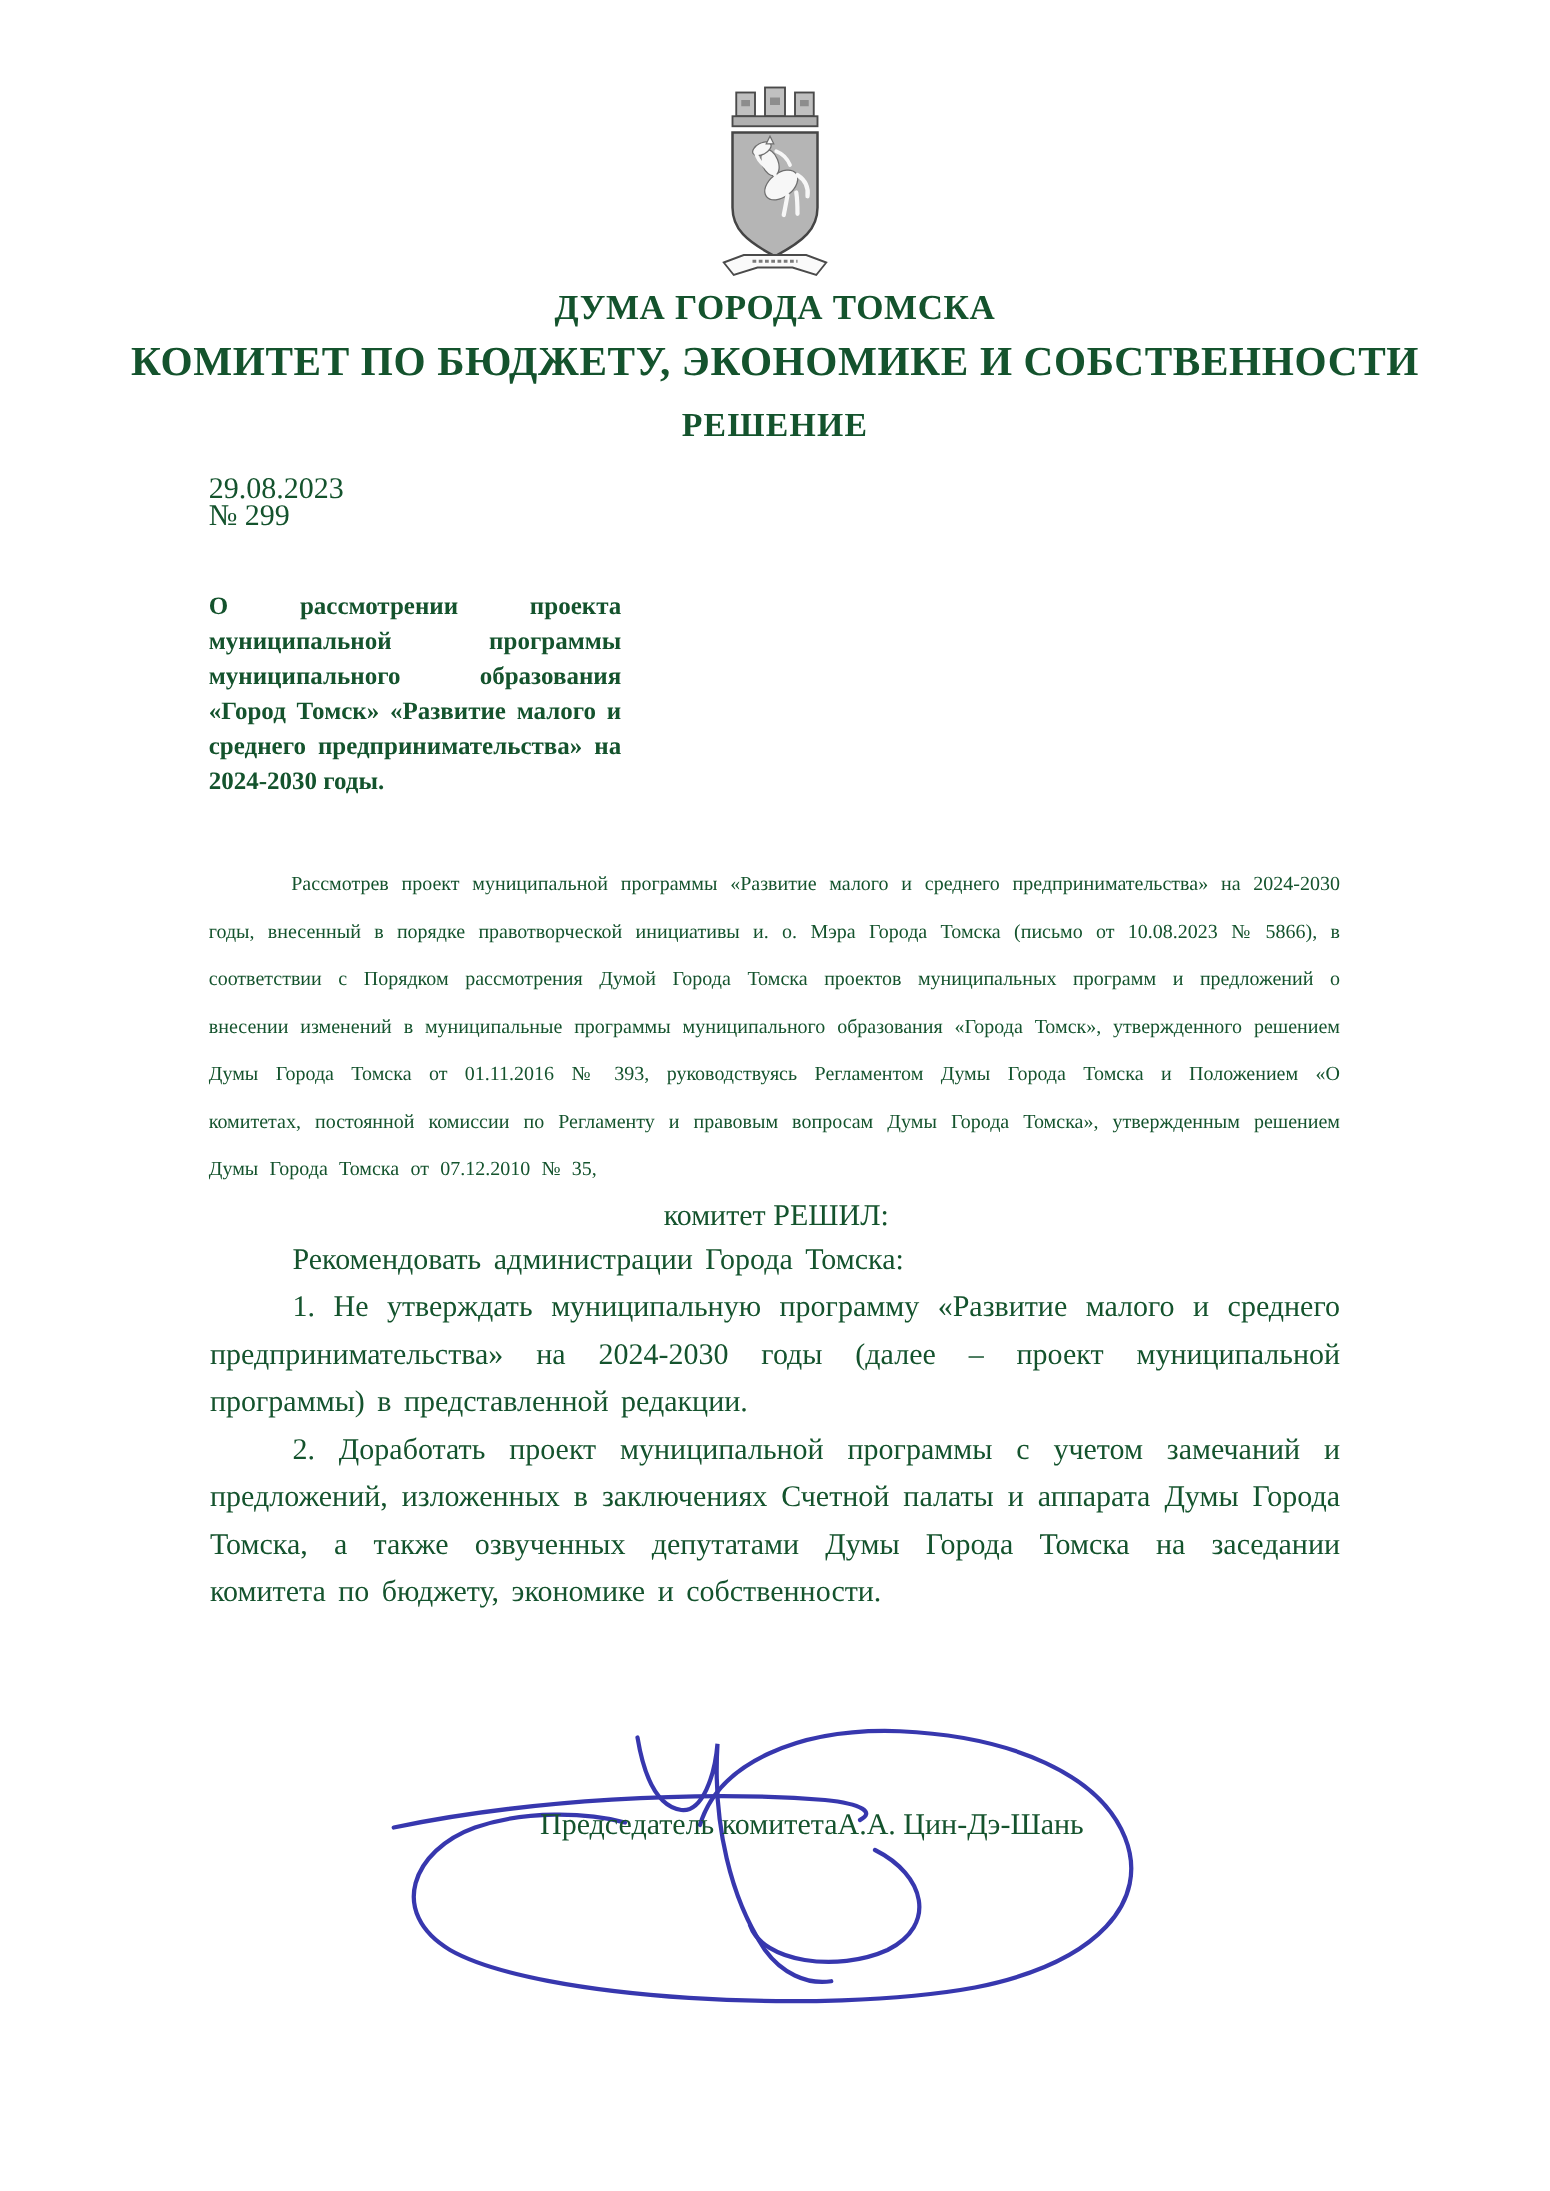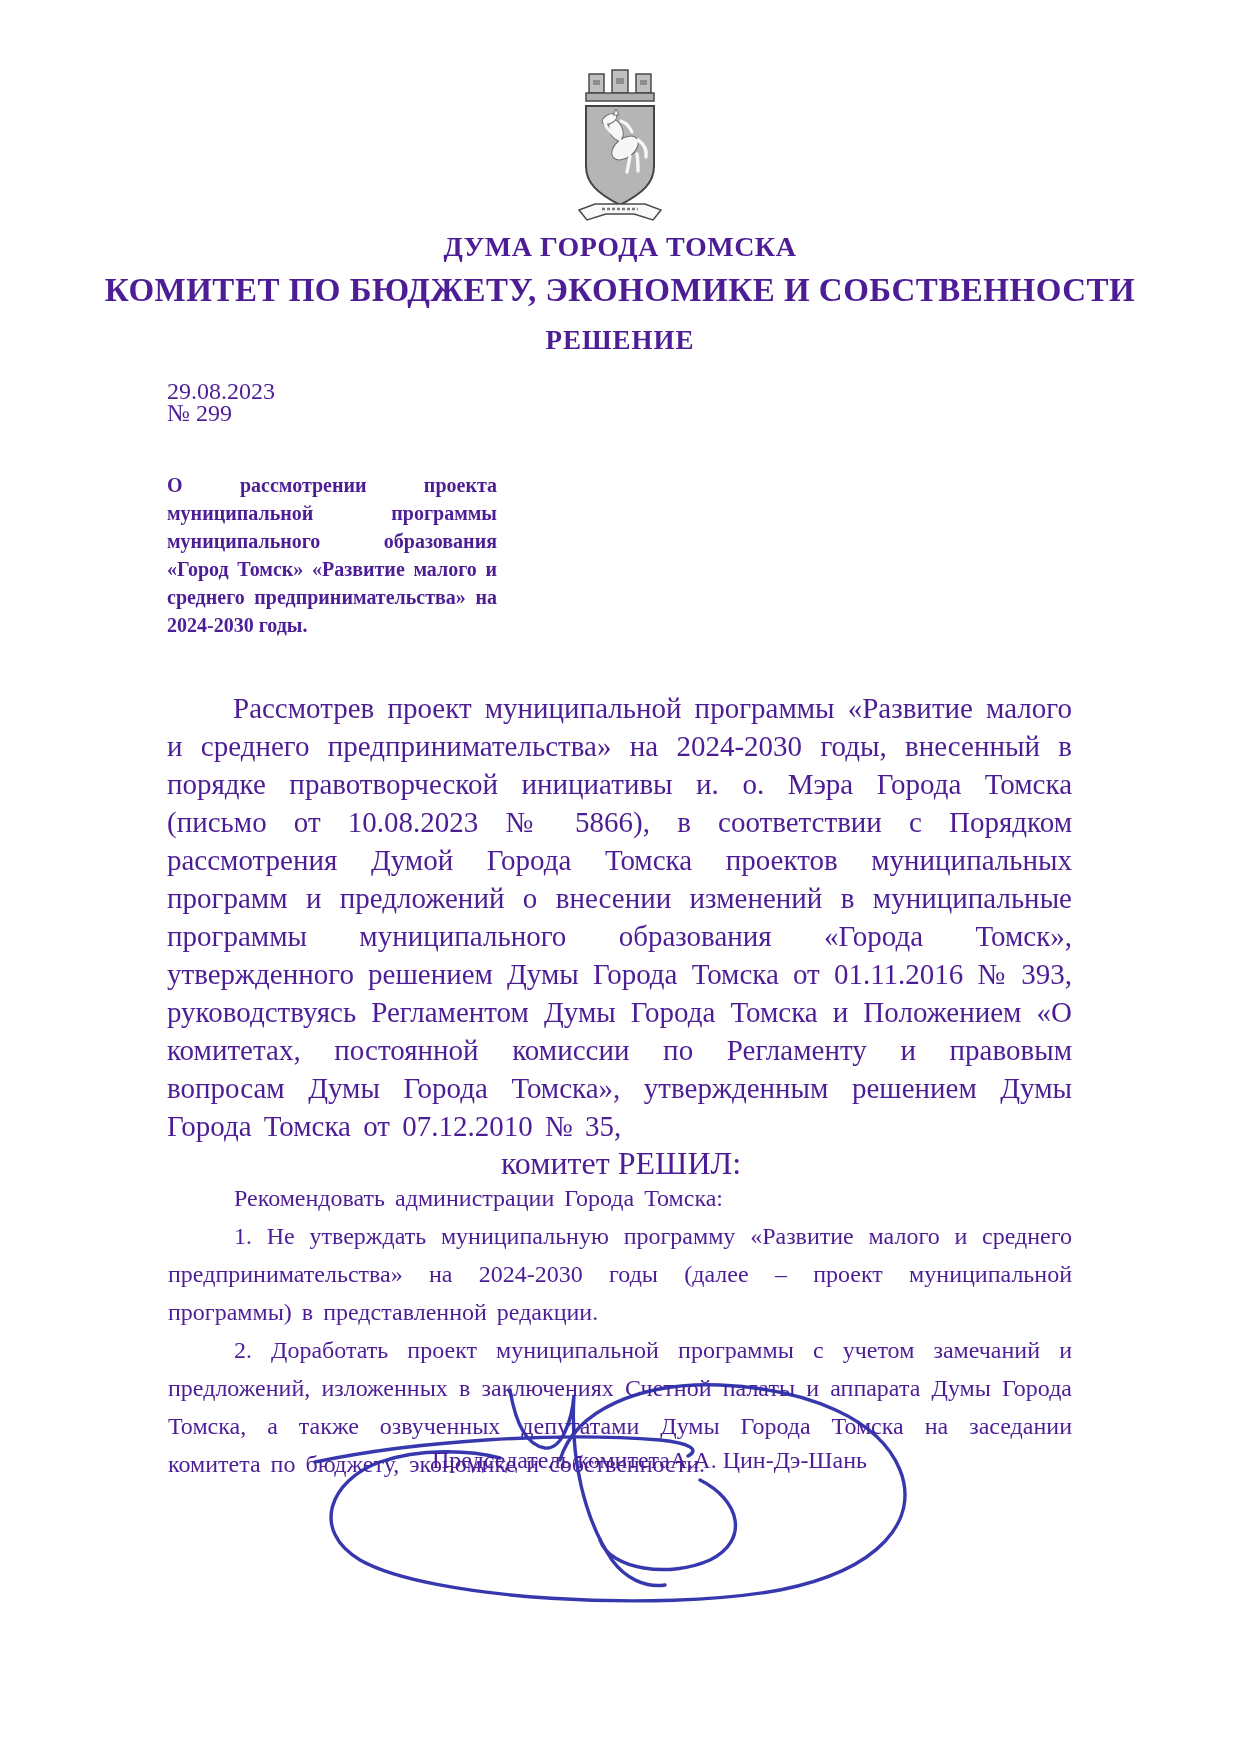--- a/index.html
+++ b/index.html
@@ -2,21 +2,21 @@
 <html lang="ru"><head>
 <meta charset="utf-8">
 <style>
   html,body{margin:0;padding:0;background:#e9e9e9;}
   .page{
     position:relative;
     width:1240px;height:1753px;
     margin:0 auto;
     background:#ffffff;
     font-family:"Liberation Serif","DejaVu Serif",serif;
-    color:#4c1d95;
+    color:#14532d;
     overflow:hidden;
   }
   
   .emblem{
     width:96px;height:160px;
     margin:66px auto 0 auto;
     display:block;
   }
   
   .org-name{
@@ -58,30 +58,30 @@
     width:330px;
     margin:44px 0 0 167px;
     font-size:20px;font-weight:bold;
     line-height:28px;
     text-align:justify;
     font-family:Liberation Serif, serif;
   }
   
   .preamble{
     margin:50px 168px 0 167px;
-    font-size:29px;
+    font-size:16px;
     line-height:38px;
     text-align:justify;
     text-indent:66px;
     word-spacing:5px;
   }
   .resolution-phrase{
     margin:2px 0 0 2px;
     text-align:center;
-    font-size:32px;
+    font-size:24px;
     line-height:32px;
   }
   .items{}
   .items p{
     margin:0 168px;
     font-size:24px;
     line-height:38px;
     text-align:justify;
     text-indent:66px;
     word-spacing:4px;

